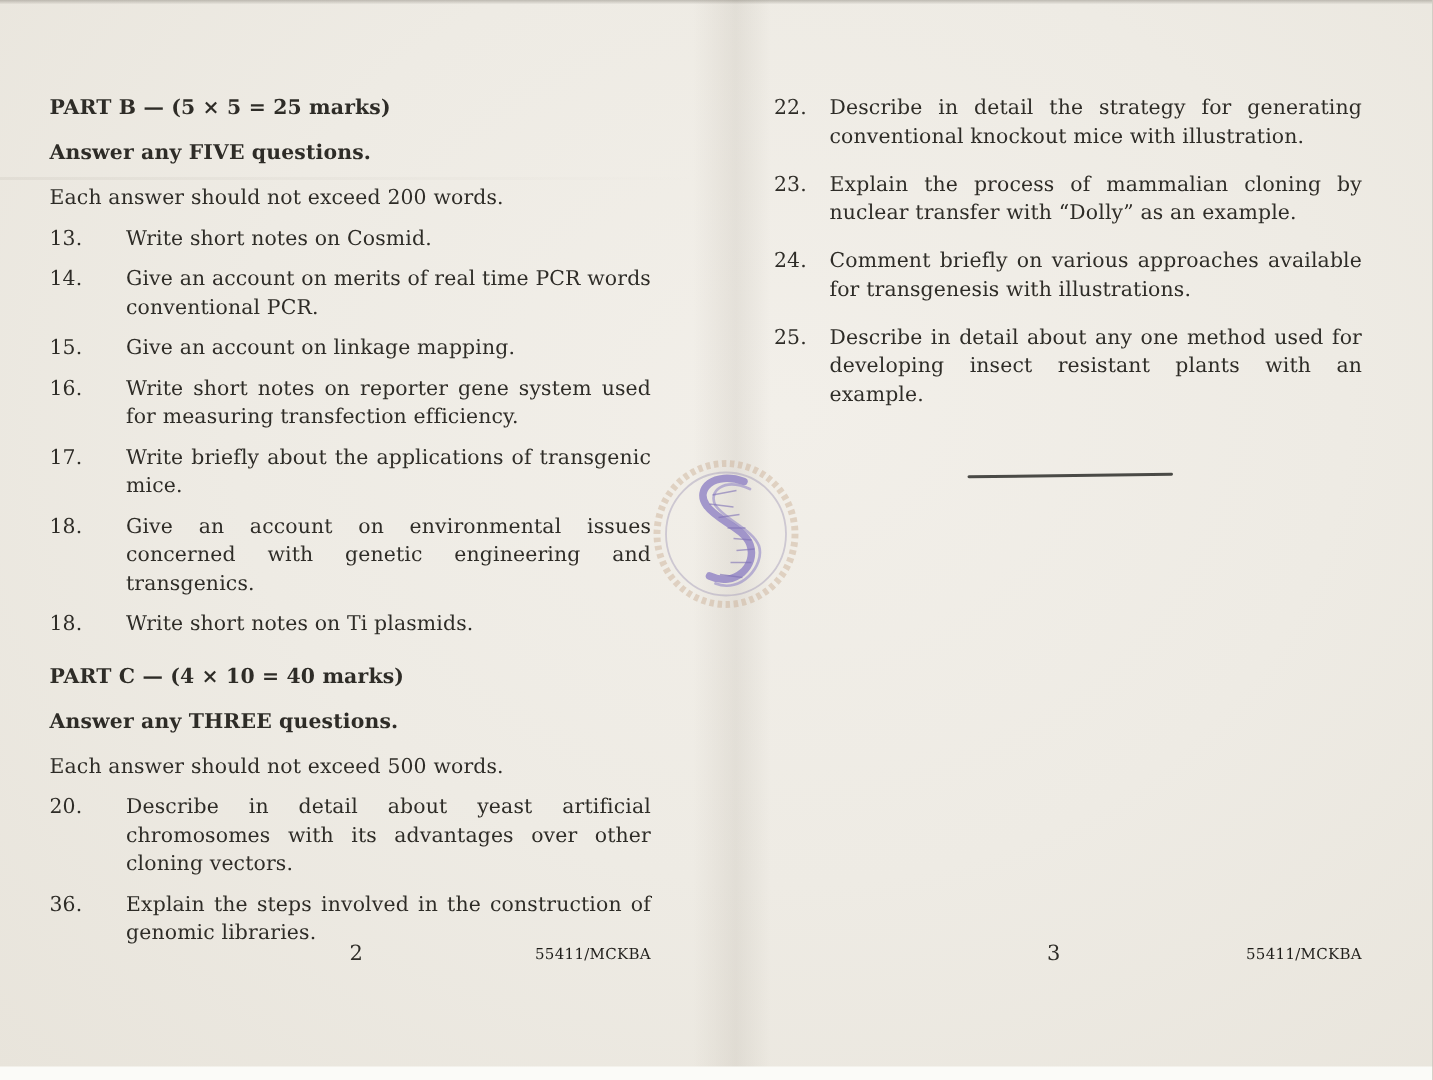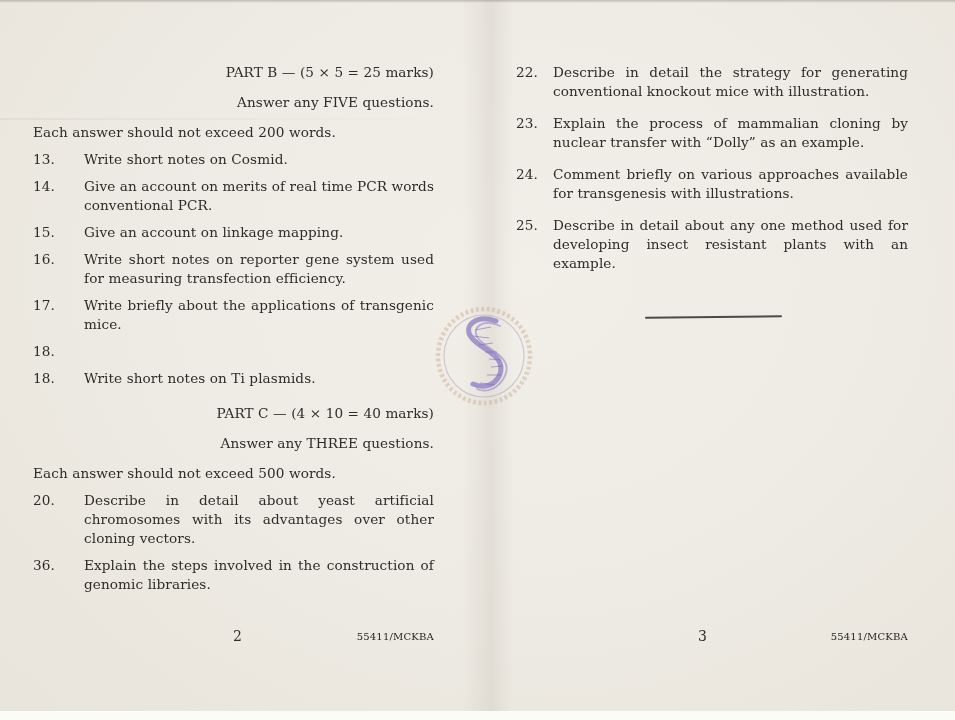--- a/index.html
+++ b/index.html
@@ -18,23 +18,23 @@
   #top-shadow{position:absolute;left:0;top:0;width:955px;height:3px;
     background:linear-gradient(180deg,rgba(110,105,95,.38),rgba(110,105,95,0));}
   #bottom-strip{position:absolute;left:0;bottom:0;width:955px;height:9px;background:#fbfbf8;}
   #fold{position:absolute;left:462px;top:0;width:52px;height:720px;
     background:linear-gradient(90deg,rgba(150,140,125,0) 0%,rgba(150,140,125,.10) 40%,rgba(115,105,90,.10) 55%,rgba(150,140,125,0) 100%);}
   #crease1{position:absolute;left:0;top:118px;width:470px;height:2px;
     background:linear-gradient(90deg,rgba(140,132,118,.10),rgba(140,132,118,0));}
   .page{position:absolute;top:63px;}
   #page-left{left:33px;width:401px;}
   #page-right{left:516px;width:392px;}
-  .center-line{text-align:right;margin-bottom:11px;}
+  .center-line{text-align:left;margin-bottom:11px;font-weight:bold;}
   .note-line{text-align:left;margin-bottom:8px;}
-  .q{display:flex;margin-bottom:8px;}
+  .q{display:flex;margin-bottom:8px;justify-content:flex-end;}
   .q-right{margin-bottom:13px;}
   .qnum{flex:none;width:51px;}
   #page-right .qnum{width:37px;}
   .qtext{flex:1;text-align:justify;}
   .part-c-head{margin-top:16px;}
   .footer{position:absolute;top:627px;height:20px;font-size:14px;}
   #footer-left{left:33px;width:401px;}
   #footer-right{left:516px;width:392px;}
   .pageno{position:absolute;}
   #footer-left .pageno{left:200px;}
@@ -73,20 +73,21 @@
     <div class="q">
       <span class="qnum">16.</span>
       <span class="qtext">Write short notes on reporter gene system used for measuring transfection efficiency.</span>
     </div>
     <div class="q">
       <span class="qnum">17.</span>
       <span class="qtext">Write briefly about the applications of transgenic mice.</span>
     </div>
     <div class="q">
       <span class="qnum">18.</span>
+      <span class="qtext">Give an account on environmental issues concerned with genetic engineering and transgenics.</span>
     </div>
     <div class="q">
       <span class="qnum">18.</span>
       <span class="qtext">Write short notes on Ti plasmids.</span>
     </div>
 
     <div class="center-line part-c-head">PART C — (4 × 10 = 40 marks)</div>
     <div class="center-line">Answer any THREE questions.</div>
     <div class="note-line">Each answer should not exceed 500 words.</div>
 

